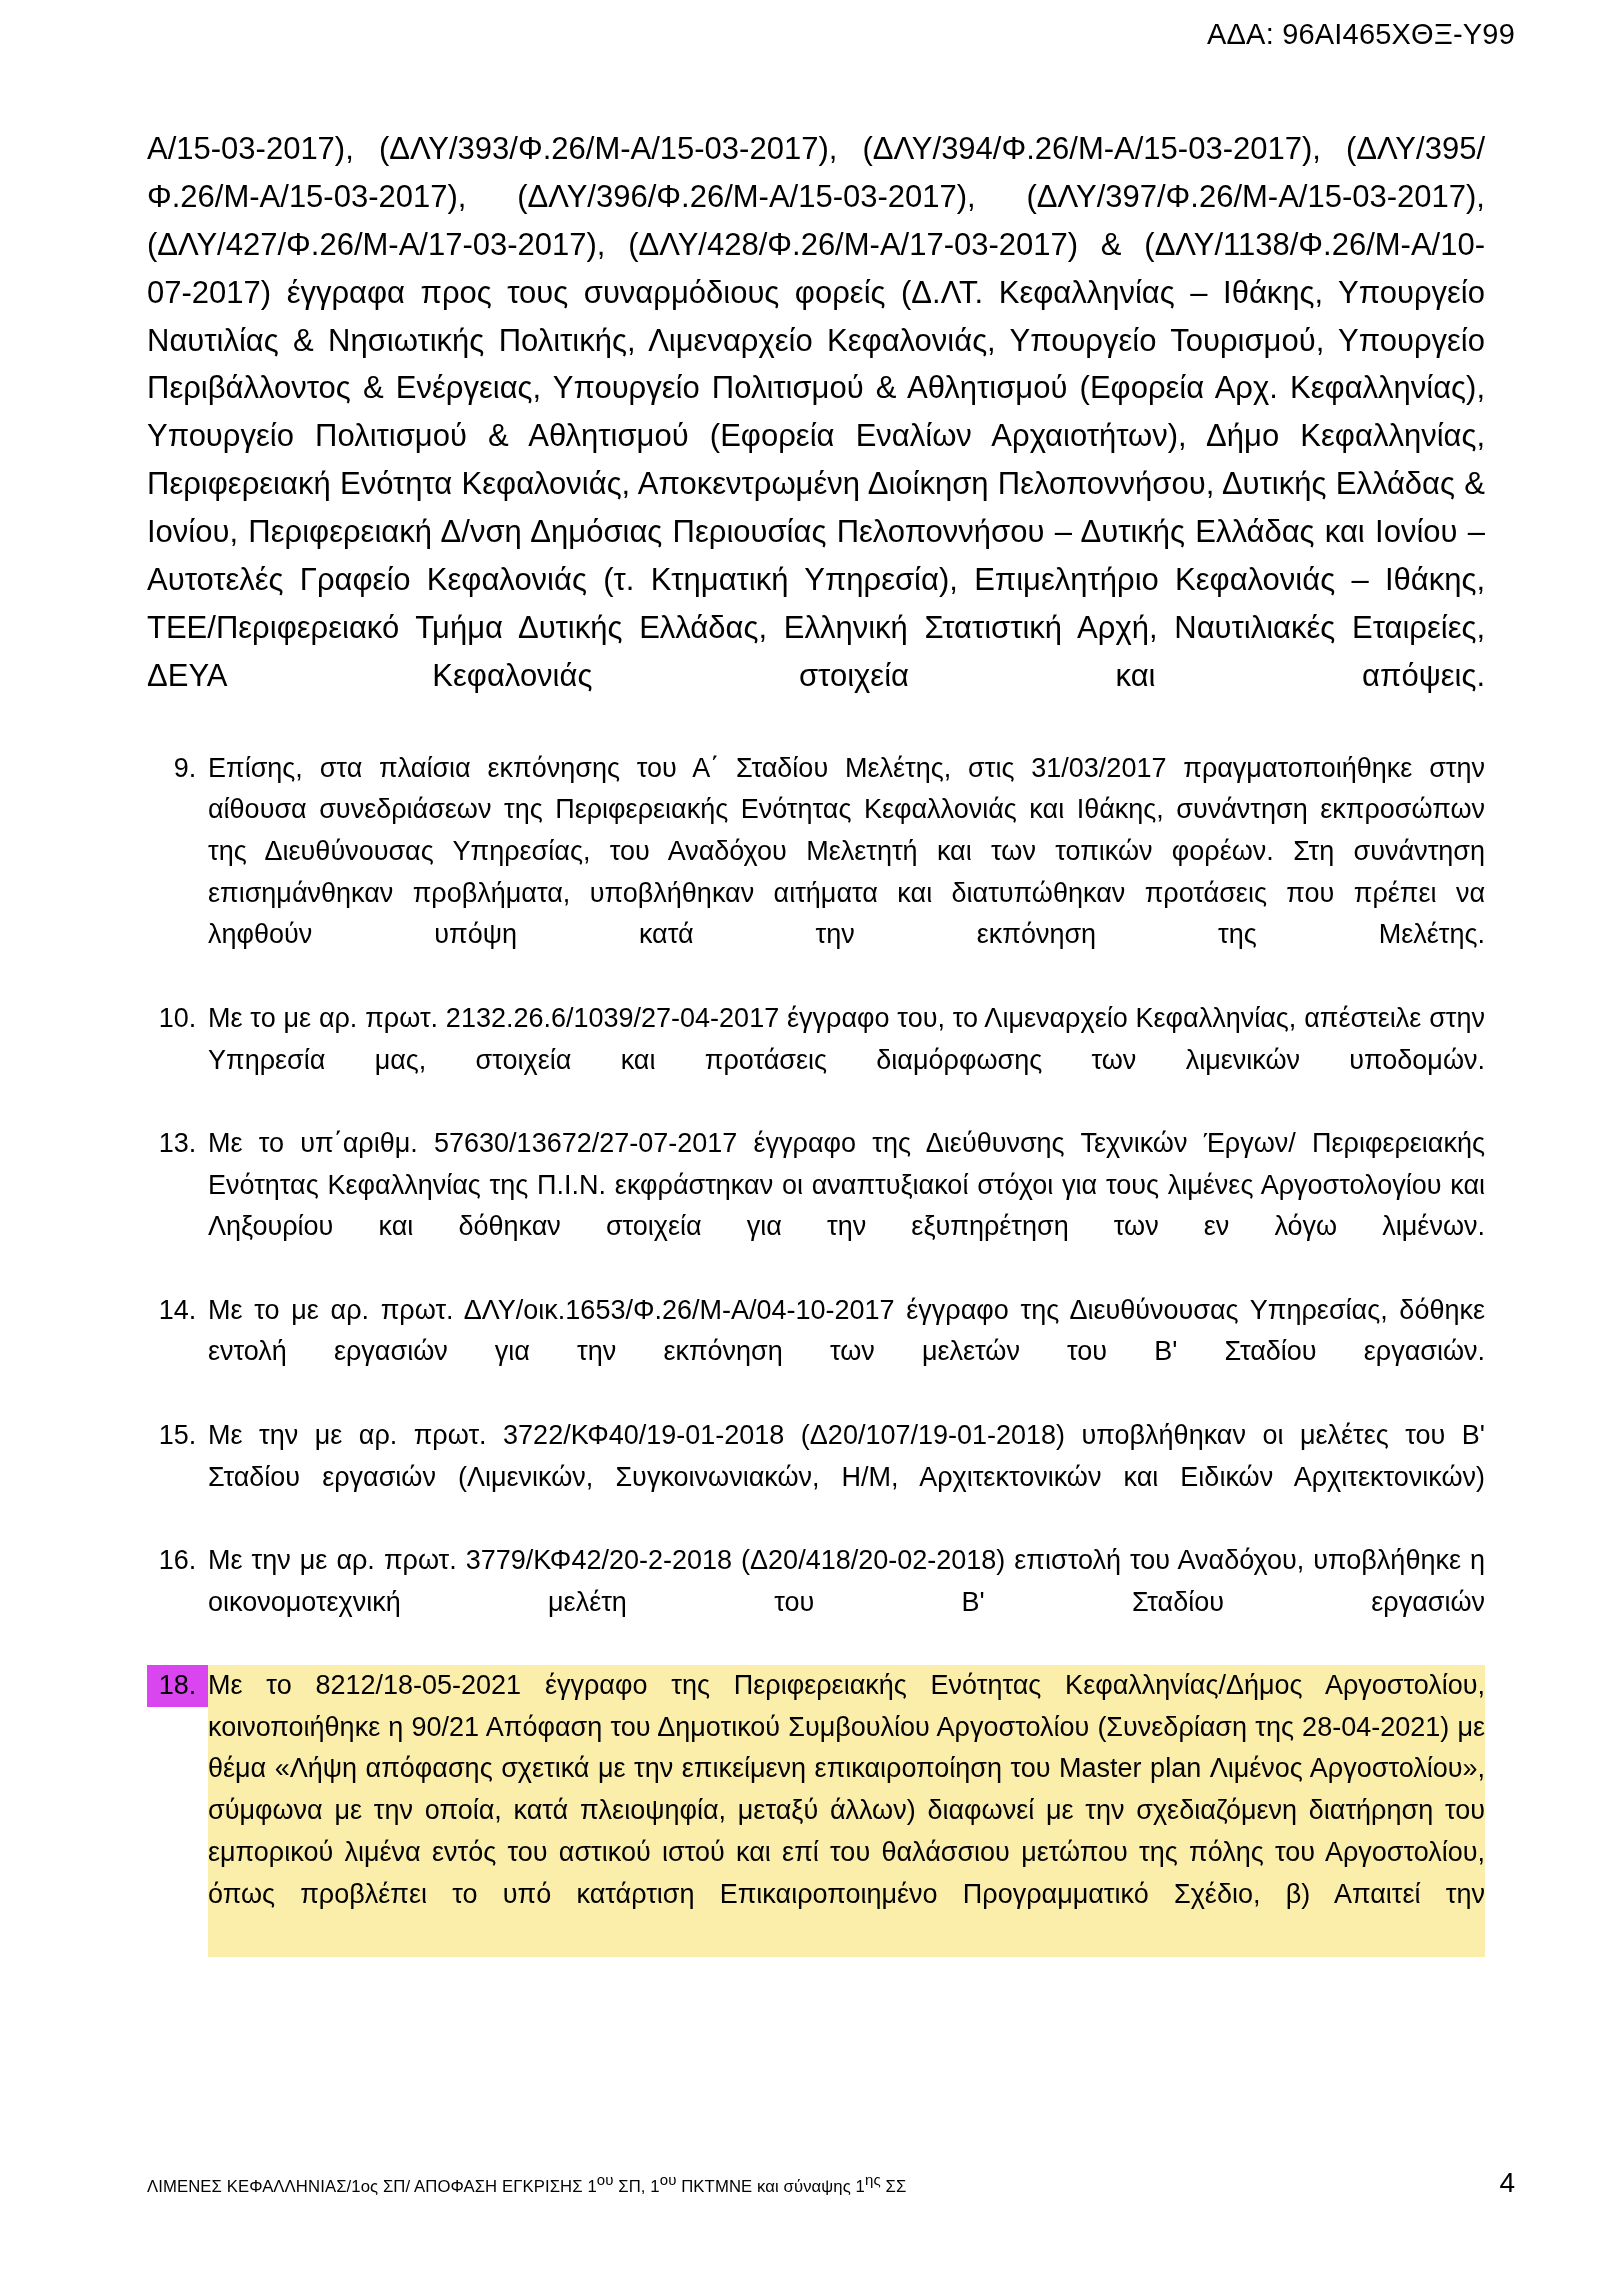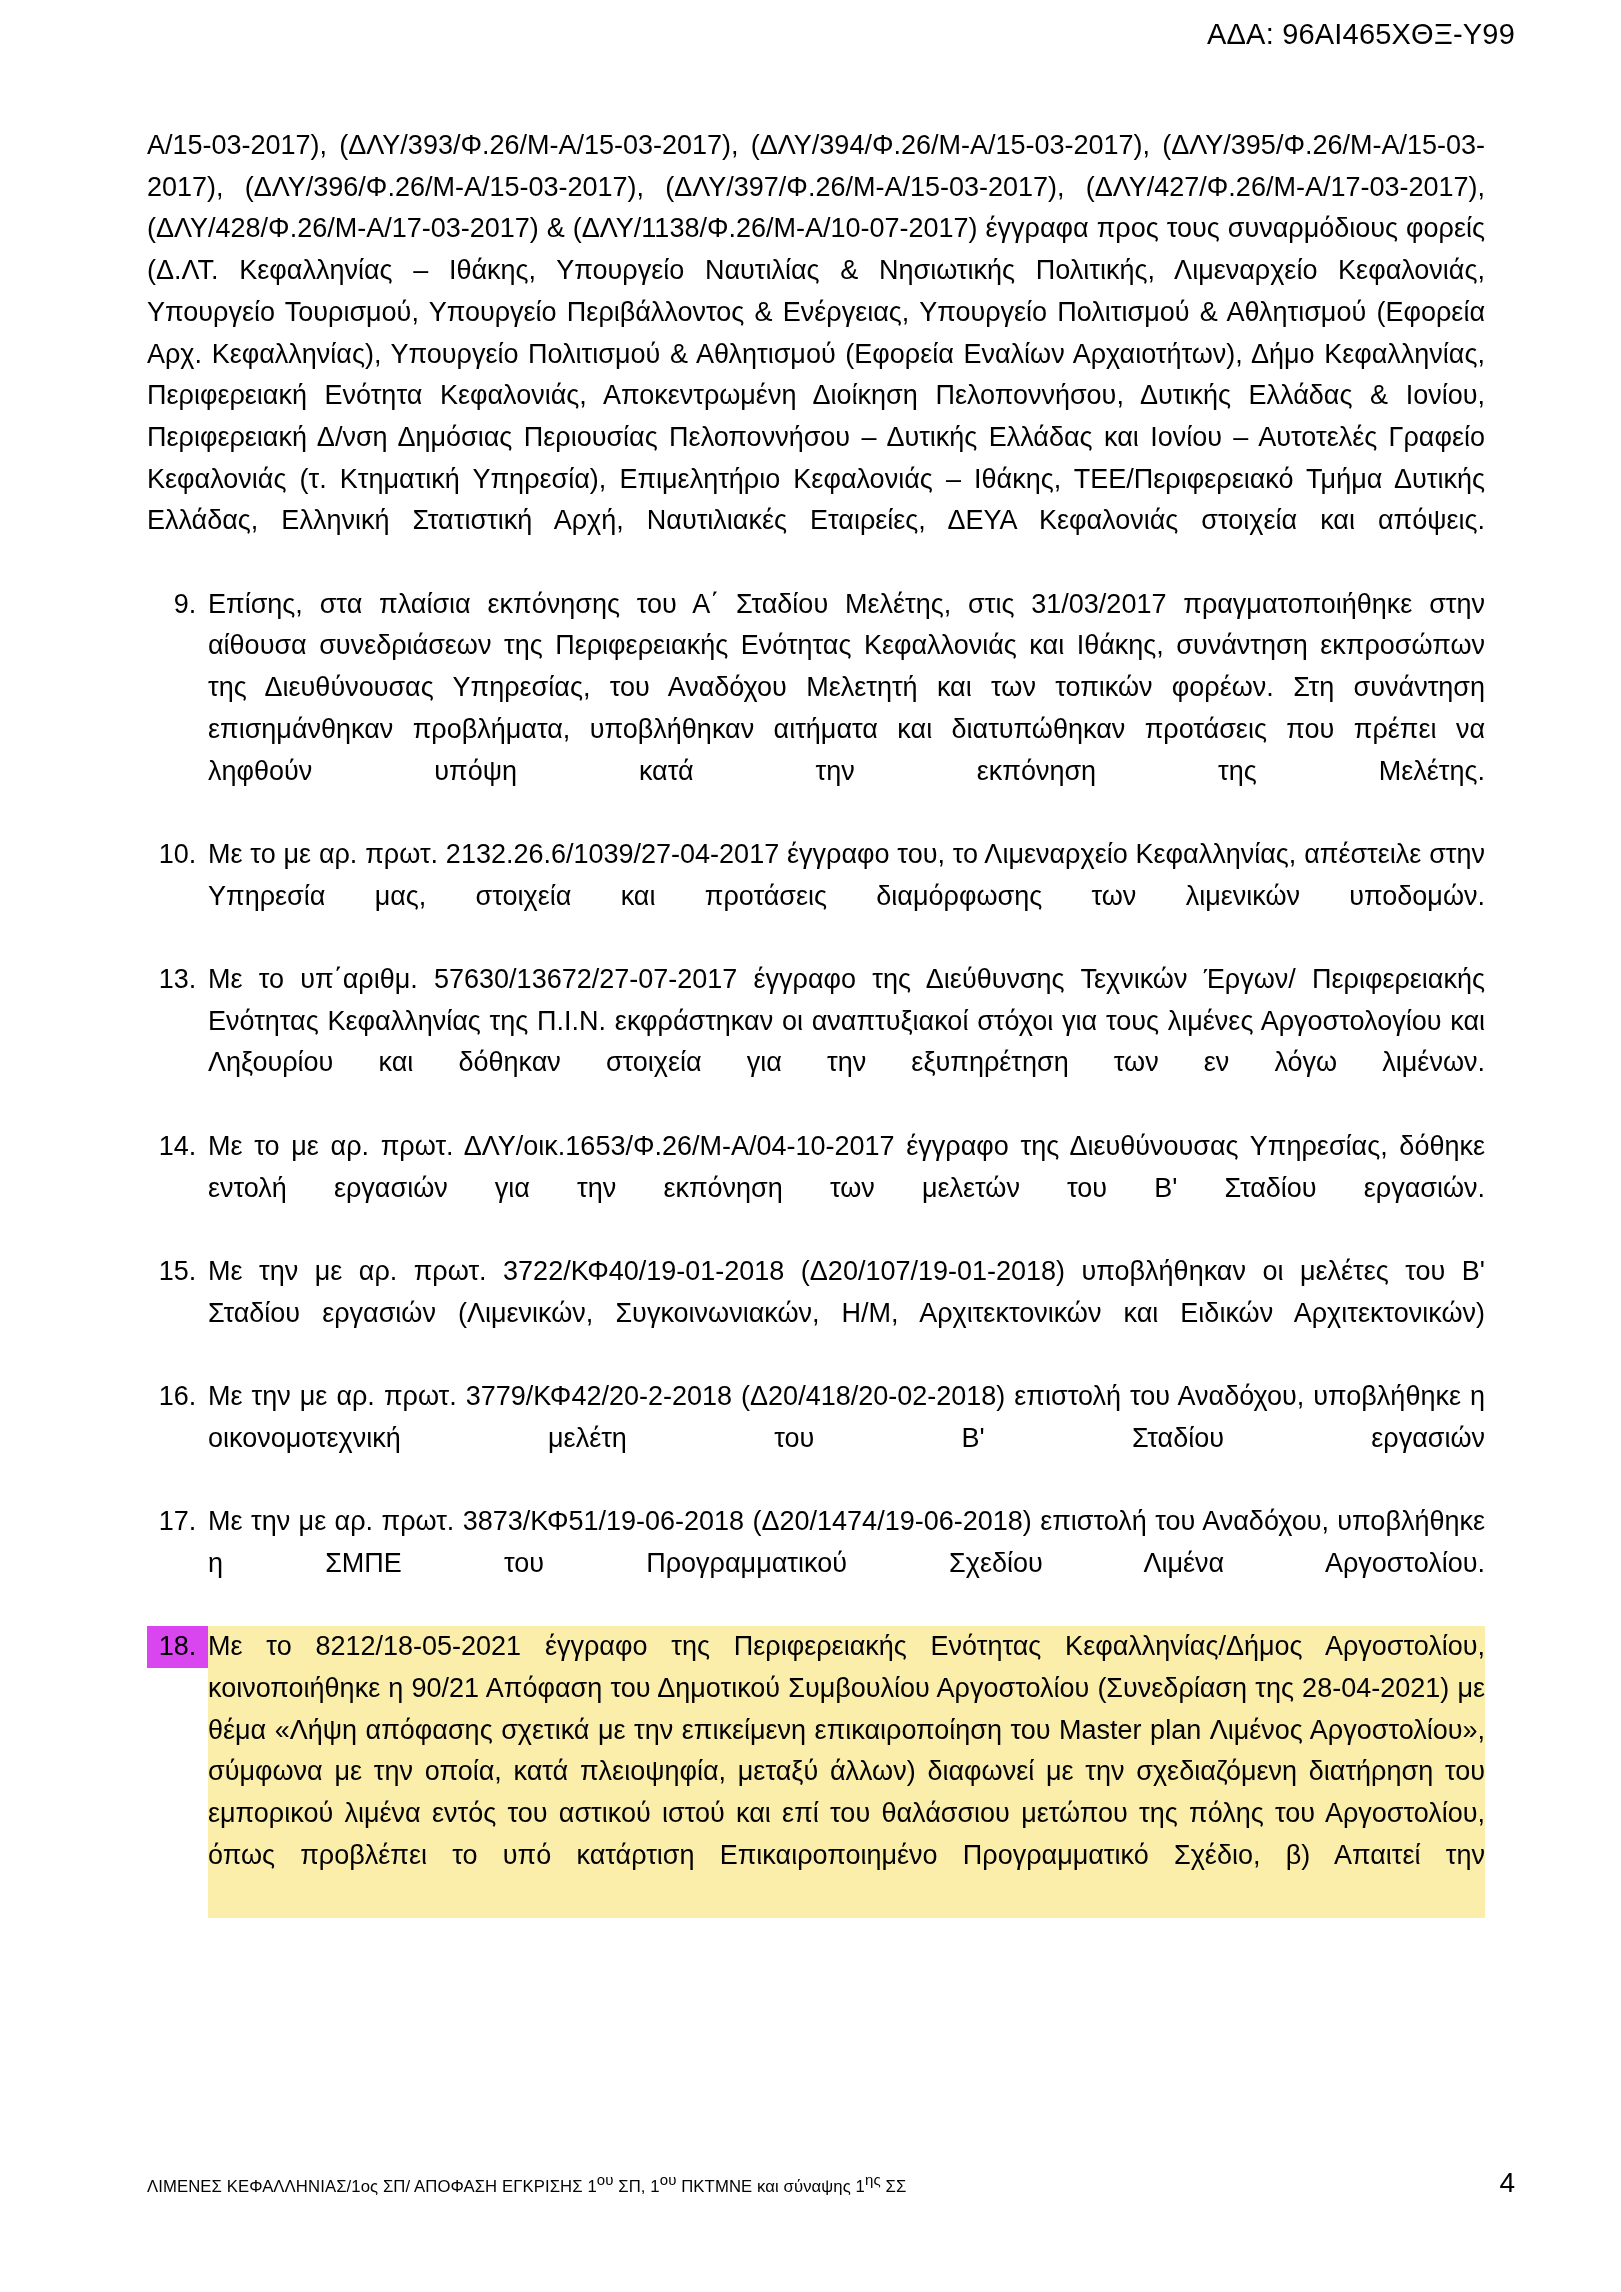--- a/index.html
+++ b/index.html
@@ -29,21 +29,21 @@
     white-space: nowrap;
   }
   .content {
     position: absolute;
     left: 147px;
     top: 125px;
     width: 1338px;
   }
   p.para {
     margin: 0;
-    font-size: 27px;
+    font-size: 31px;
     line-height: 1.545;
     text-align: justify;
     text-justify: inter-word;
     hyphens: none;
   }
   p.para.lead {
     text-indent: 0;
   }
   .list {
     margin: 0;
@@ -144,24 +144,20 @@
       <li class="list-item">
         <span class="list-num">15.</span>
         <span class="list-body">Με την με αρ. πρωτ. 3722/ΚΦ40/19-01-2018 (Δ20/107/19-01-2018) υποβλήθηκαν οι μελέτες του Β' Σταδίου εργασιών (Λιμενικών, Συγκοινωνιακών, Η/Μ, Αρχιτεκτονικών και Ειδικών Αρχιτεκτονικών)</span>
       </li>
 
       <li class="list-item">
         <span class="list-num">16.</span>
         <span class="list-body">Με την με αρ. πρωτ. 3779/ΚΦ42/20-2-2018 (Δ20/418/20-02-2018) επιστολή του Αναδόχου, υποβλήθηκε η οικονομοτεχνική μελέτη του Β' Σταδίου εργασιών</span>
       </li>
 
-      <li class="list-item">
-        <span class="list-num">17.</span>
-        <span class="list-body">Με την με αρ. πρωτ. 3873/ΚΦ51/19-06-2018 (Δ20/1474/19-06-2018) επιστολή του Αναδόχου, υποβλήθηκε η ΣΜΠΕ του Προγραμματικού Σχεδίου Λιμένα Αργοστολίου.</span>
-      </li>
 
       <li class="list-item highlight">
         <span class="list-num">18.</span>
         <span class="list-body">Με το 8212/18-05-2021 έγγραφο της Περιφερειακής Ενότητας Κεφαλληνίας/Δήμος Αργοστολίου, κοινοποιήθηκε  η 90/21 Απόφαση του Δημοτικού Συμβουλίου Αργοστολίου (Συνεδρίαση της 28-04-2021) με θέμα «Λήψη απόφασης σχετικά με την επικείμενη επικαιροποίηση του Master plan Λιμένος Αργοστολίου», σύμφωνα με την οποία, κατά πλειοψηφία, μεταξύ άλλων) διαφωνεί με την σχεδιαζόμενη διατήρηση του εμπορικού λιμένα εντός του αστικού ιστού και επί του θαλάσσιου μετώπου της πόλης του Αργοστολίου, όπως προβλέπει το υπό κατάρτιση Επικαιροποιημένο Προγραμματικό Σχέδιο, β) Απαιτεί την</span>
       </li>
 
     </ul>
   </div>
 
   <div class="footer">

